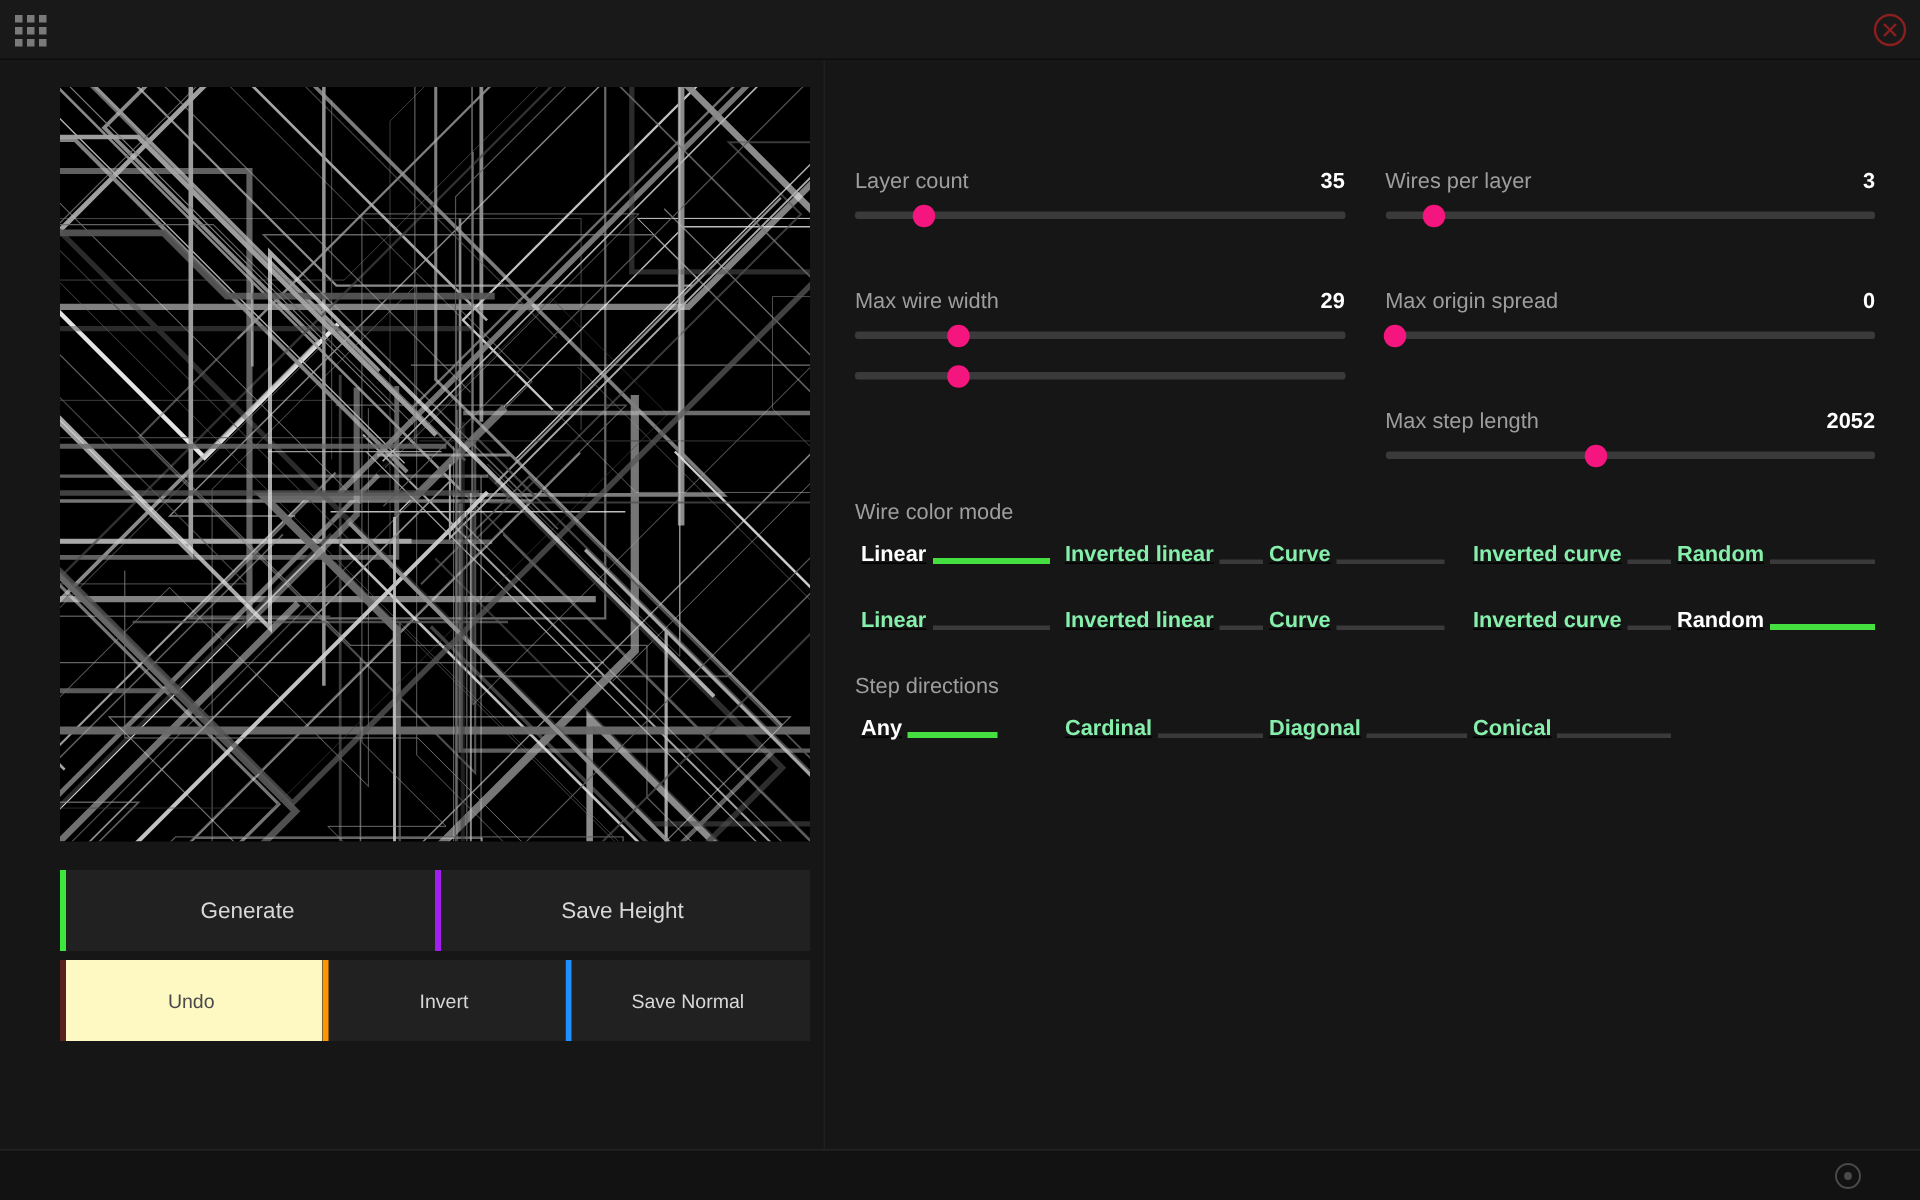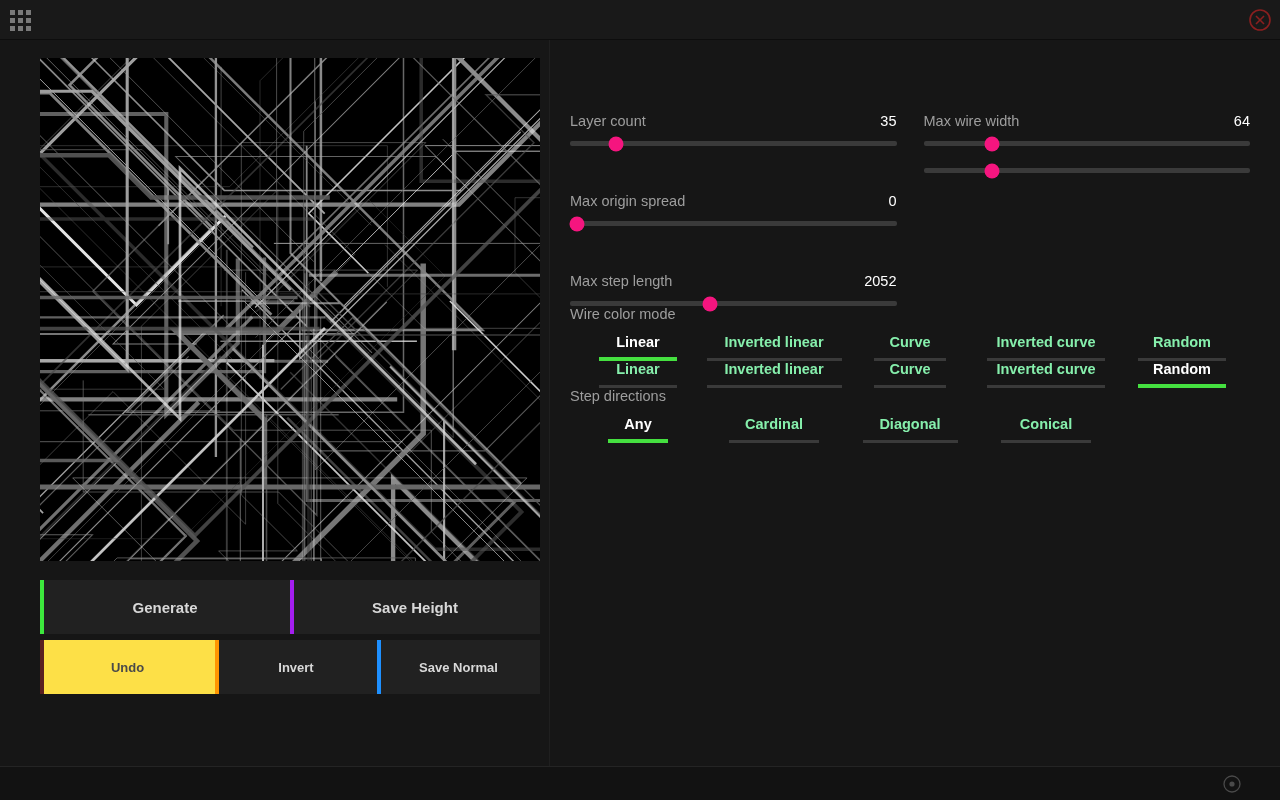--- a/index.html
+++ b/index.html
@@ -72,34 +72,34 @@
   }
   .btn-row { display:flex; margin-bottom:6px; }
   .btn-row:last-child { margin-bottom:0; }
 
   .btn {
     position:relative;
     height:54px;
     background:#212121;
     display:flex; align-items:center; justify-content:center;
     color:#d8d8d8;
-    font-size:15px; font-weight:bold;
+    font-size:15px; font-weight:normal;
     cursor:pointer;
     user-select:none;
     overflow:hidden;
   }
   .btn .accent {
     position:absolute; left:0; top:0;
     width:4px; height:100%;
   }
   .btn.wide { flex:0 0 250px; }
   .btn.third-a { flex:0 0 175px; }
   .btn.third-b { flex:0 0 162px; }
   .btn.third-c { flex:0 0 163px; }
-  .btn.disabled { color:#4a4a4a; cursor:default; background:#fde047; }
+  .btn.disabled { color:#4a4a4a; cursor:default; background:#fef9c3; }
   .btn.small-label { font-size:13px; }
 
   
   .right-pane {
     flex:1 1 auto;
     position:relative;
     padding:48px 54px 0 20px;
     background:#161616;
   }
 
@@ -111,46 +111,46 @@
     width:100%;
   }
 
   .slider-row { }
   .slider-head {
     display:flex; justify-content:space-between; align-items:baseline;
     margin-bottom:12px;
     margin-top:25px;
   }
   .slider-label { color:#9e9e9e; font-size:14.5px; }
-  .slider-value { color:#ffffff; font-size:14.5px; font-weight:normal; }
+  .slider-value { color:#ffffff; font-size:14.5px; font-weight:bold; }
 
   .track {
     position:relative;
     height:5px;
     background:#3a3a3a;
     border-radius:2px;
     cursor:pointer;
   }
   .knob {
     position:absolute;
     top:50%;
     width:15px; height:15px;
     border-radius:50%;
     background:#f5157f;
     transform:translate(-50%,-50%);
     cursor:pointer;
   }
 
   
-  .mode-group { }
+  .mode-group { margin-top:28px; }
   .mode-title { color:#9e9e9e; font-size:14.5px; margin-bottom:12px; }
   .mode-opts { display:flex; }
   .mode-opt {
-    display:flex; flex-direction:column; align-items:center;
-    cursor:pointer; user-select:none;
+    display:flex; align-items:center;
+    cursor:pointer; user-select:none;text-decoration:underline;
   }
   .mode-opt .mtxt {
     font-size:14.5px; font-weight:bold;
     color:#86efac;
     padding:0 4px;
     white-space:nowrap;
   }
   .mode-opt.active .mtxt { color:#ffffff; }
   .mode-opt .mbar {
     margin-top:8px;
@@ -351,25 +351,34 @@
         <div class="slider-row">
           <div class="slider-head">
             <span class="slider-label">Layer count</span>
             <span class="slider-value">35</span>
           </div>
           <div class="track">
             <span class="knob" style="left: 14%;"></span>
           </div>
         </div>
 
+        <div class="slider-row">
+          <div class="slider-head">
+            <span class="slider-label">Wires per layer</span>
+            <span class="slider-value">3</span>
+          </div>
+          <div class="track">
+            <span class="knob" style="left: 10%;"></span>
+          </div>
+        </div>
 
         <div class="slider-row">
           <div class="slider-head">
             <span class="slider-label">Max wire width</span>
-            <span class="slider-value">64</span>
+            <span class="slider-value">29</span>
           </div>
           <div class="track">
             <span class="knob" style="left: 21%;"></span>
           </div>
         </div>
 
         <div class="slider-row">
           <div class="slider-head">
             <span class="slider-label">Max origin spread</span>
             <span class="slider-value">0</span>

